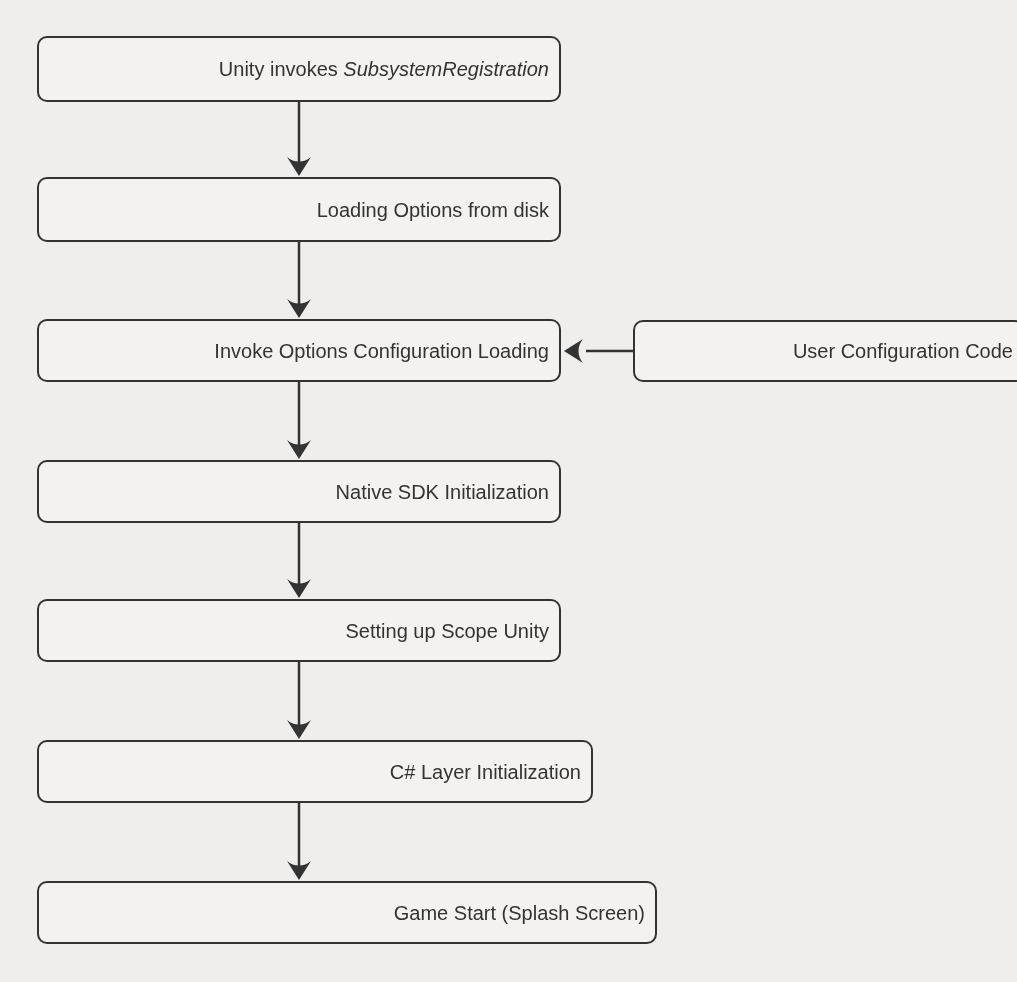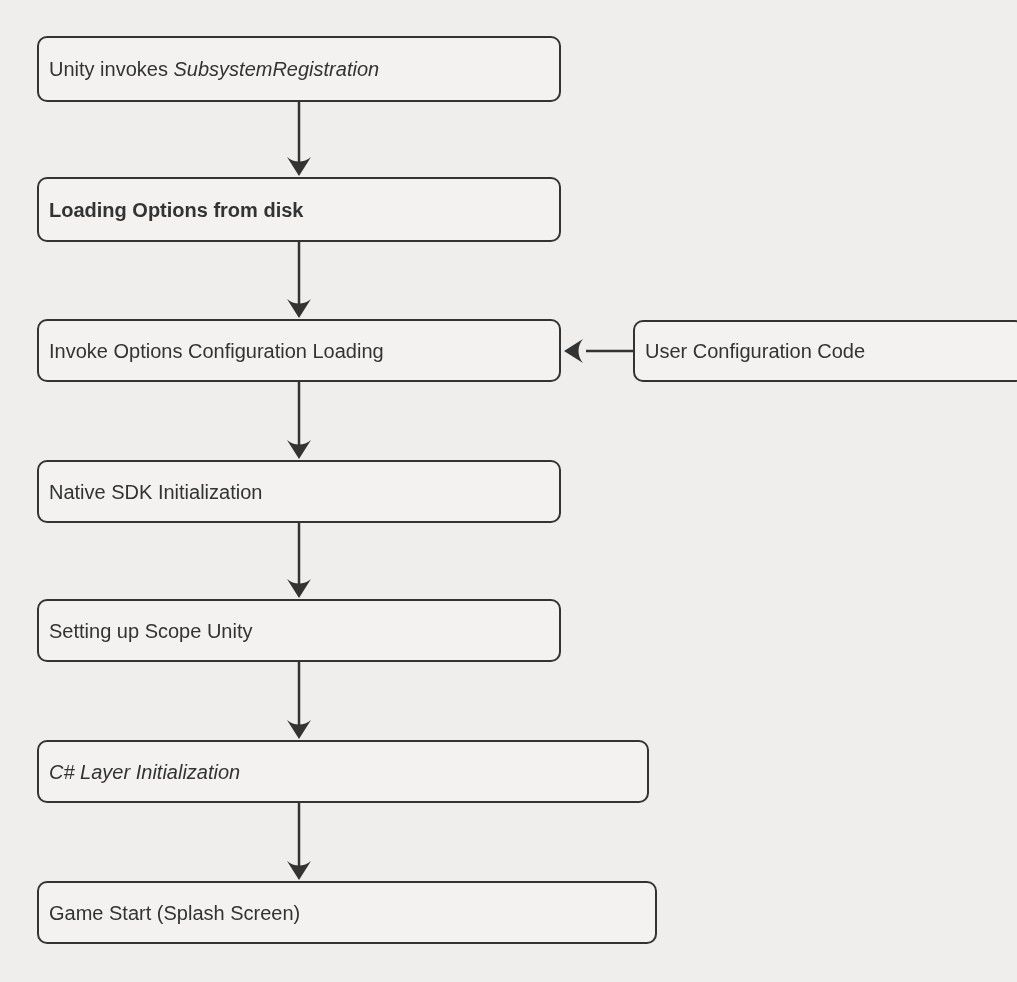--- a/index.html
+++ b/index.html
@@ -28,21 +28,21 @@
     pointer-events: none;
   }
   .node {
     position: absolute;
     box-sizing: border-box;
     background: #f3f2f0;
     border: 2.5px solid #333333;
     border-radius: 10px;
     display: flex;
     align-items: center;
-    justify-content: flex-start;
+    justify-content: flex-end;
     text-align: center;
     color: #333333;
     font-size: 20px;
     line-height: 1.2;
     padding: 4px 10px;
   }
   .node em {
     font-style: italic;
   }
   .edge-line {
@@ -95,41 +95,41 @@
     <g>
       <line class="edge-line" x1="299" y1="803" x2="299" y2="866"></line>
       <path class="edge-head" d="M287,861 C294,867 304,867 311,861 L299,880 Z"></path>
     </g>
   </svg>
 
   <div class="node" style="left:37px; top:36px; width:524px; height:66px;">
     <span><span>Unity invokes </span><em>SubsystemRegistration</em></span>
   </div>
 
-  <div class="node" style="left:37px; top:177px; width:524px; height:65px;font-weight:bold;">
+  <div class="node" style="left:37px; top:177px; width:524px; height:65px;">
     <span>Loading Options from disk</span>
   </div>
 
   <div class="node" style="left:37px; top:319px; width:524px; height:63px;">
     <span>Invoke Options Configuration Loading</span>
   </div>
 
   <div class="node" style="left:633px; top:320px; width:392px; height:62px;">
     <span>User Configuration Code</span>
   </div>
 
   <div class="node" style="left:37px; top:460px; width:524px; height:63px;">
     <span>Native SDK Initialization</span>
   </div>
 
   <div class="node" style="left:37px; top:599px; width:524px; height:63px;">
     <span>Setting up Scope Unity</span>
   </div>
 
-  <div class="node" style="left:37px; top:740px; width:612px; height:63px;font-style:italic;">
+  <div class="node" style="left:37px; top:740px; width:556px; height:63px;">
     <span>C# Layer Initialization</span>
   </div>
 
   <div class="node" style="left:37px; top:881px; width:620px; height:63px;">
     <span>Game Start (Splash Screen)</span>
   </div>
 
 </div>
 
 </body></html>

